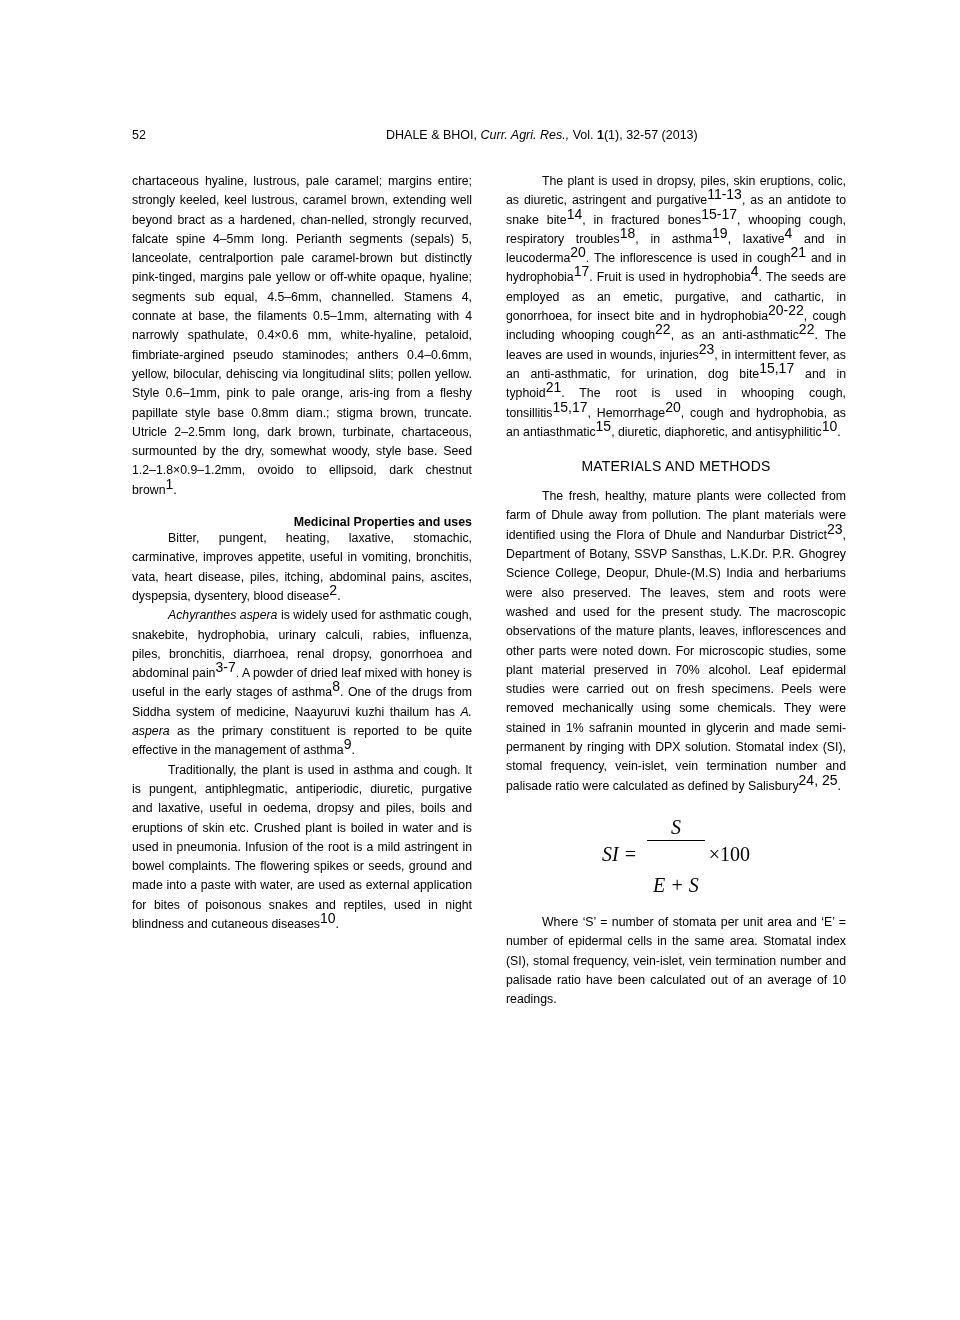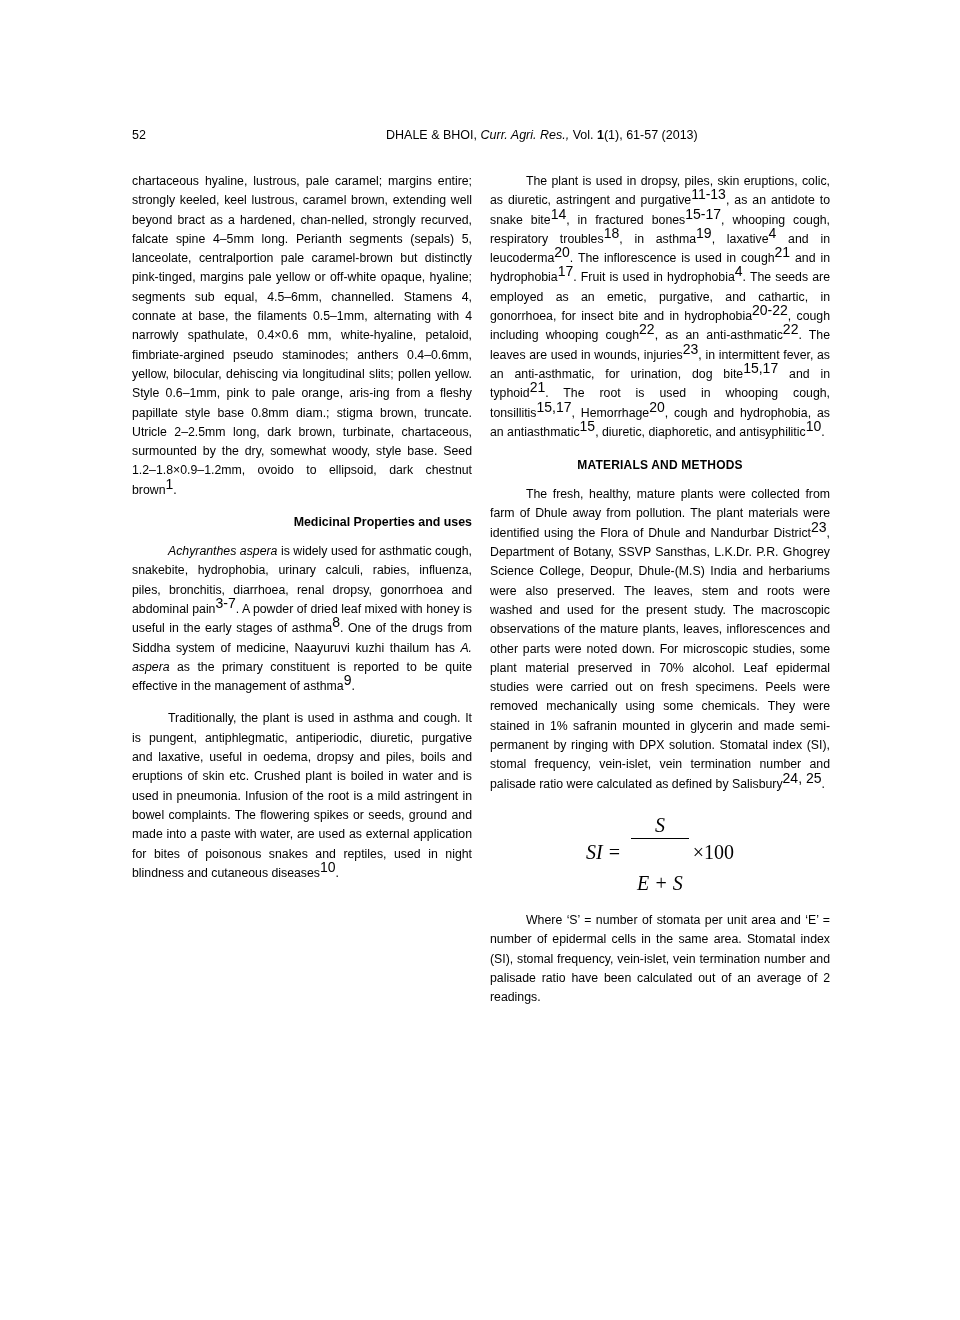--- a/index.html
+++ b/index.html
@@ -39,55 +39,54 @@
     white-space: nowrap;
   }
   .header .hdr-text .ital {
     font-style: italic;
   }
   .header .hdr-text .bold {
     font-weight: bold;
   }
   .columns {
     display: flex;
-    gap: 18px;
+    gap: 34px;
   }
   .col {
     width: 340px;
     flex: 0 0 340px;
   }
   p {
     margin: 0 0 0 0;
     font-size: 12.3px;
     line-height: 1.57;
     text-align: justify;
     text-justify: inter-word;
   }
   p.indent {
     text-indent: 36px;
   }
   p.gap {
-    margin-top: 13px;
   }
   .ital { font-style: italic; text-align: right; }
   .bold { font-weight: bold; }
   sup {
     font-size: 14px;
     vertical-align: super;
     line-height: 0;
   }
   h3.subhead {
     font-size: 12.4px;
     font-weight: bold;
     margin: 15px 0 0 0;
     text-align: right;
   }
   h3.center-head {
-    font-size: 12px;
-    font-weight: bold;
+    font-size: 14px;
+    font-weight: normal;
     margin: 16px 0 13px 0;
     text-align: center;
     letter-spacing: 0.2px;
   }
   .formula {
     margin: 20px 0 16px 0;
     text-align: center;
     font-family: "Liberation Serif", serif;
     font-style: italic;
     font-size: 20px;
@@ -123,45 +122,46 @@
 <body>
 
 <div class="page">
 
   <div class="header">
     <div class="folio">52</div>
     <div class="hdr-text">
       <span>DHALE &amp; BHOI,</span>
       <span class="ital">Curr. Agri. Res.,</span>
       <span>Vol.</span>
-      <span class="bold">1</span><span>(1), 61-57  (2013)</span>
+      <span class="bold">1</span><span>(1), 32-57  (2013)</span>
     </div>
   </div>
 
   <div class="columns">
 
     <div class="col">
       <p><span>chartaceous hyaline, lustrous, pale caramel; margins entire; strongly keeled, keel lustrous, caramel brown, extending well beyond bract as a hardened, chan-nelled, strongly recurved, falcate spine 4–5mm long. Perianth segments (sepals) 5, lanceolate, centralportion pale caramel-brown but distinctly pink-tinged, margins pale yellow or off-white opaque, hyaline; segments sub equal, 4.5–6mm, channelled. Stamens 4, connate at base, the filaments 0.5–1mm, alternating with 4 narrowly spathulate, 0.4×0.6 mm, white-hyaline, petaloid, fimbriate-argined pseudo staminodes; anthers 0.4–0.6mm, yellow, bilocular, dehiscing via longitudinal slits; pollen yellow. Style 0.6–1mm, pink to pale orange, aris-ing from a fleshy papillate style base 0.8mm diam.; stigma brown, truncate. Utricle 2–2.5mm long, dark brown, turbinate, chartaceous, surmounted by the dry, somewhat woody, style base. Seed 1.2–1.8×0.9–1.2mm, ovoido to ellipsoid, dark chestnut brown</span><sup>1</sup><span>.</span></p>
 
       <h3 class="subhead">Medicinal Properties and uses</h3>
 
+      <p class="indent"><span>Bitter, pungent, heating, laxative, stomachic, carminative, improves appetite, useful in vomiting, bronchitis, vata, heart disease, piles, itching, abdominal pains, ascites, dyspepsia, dysentery, blood disease</span><sup>2</sup><span>.</span></p>
 
       <p class="indent gap"><span class="ital">Achyranthes aspera</span><span> is widely used for asthmatic cough, snakebite, hydrophobia, urinary calculi, rabies, influenza, piles, bronchitis, diarrhoea, renal dropsy, gonorrhoea and abdominal pain</span><sup>3-7</sup><span>. A powder of dried leaf mixed with honey is useful in the early stages of asthma</span><sup>8</sup><span>. One of the drugs from Siddha system of medicine, Naayuruvi kuzhi thailum has </span><span class="ital">A. aspera</span><span> as the primary constituent is reported to be quite effective in the management of asthma</span><sup>9</sup><span>.</span></p>
 
       <p class="indent gap"><span>Traditionally, the plant is used in asthma and cough. It is pungent, antiphlegmatic, antiperiodic, diuretic, purgative and laxative, useful in oedema, dropsy and piles, boils and eruptions of skin etc. Crushed plant is boiled in water and is used in pneumonia. Infusion of the root is a mild astringent in bowel complaints. The flowering spikes or seeds, ground and made into a paste with water, are used as external application for bites of poisonous snakes and reptiles, used in night blindness and cutaneous diseases</span><sup>10</sup><span>.</span></p>
     </div>
 
     <div class="col">
       <p class="indent"><span>The plant is used in dropsy, piles, skin eruptions, colic, as diuretic, astringent and purgative</span><sup>11-13</sup><span>, as an antidote to snake bite</span><sup>14</sup><span>, in fractured bones</span><sup>15-17</sup><span>, whooping cough, respiratory troubles</span><sup>18</sup><span>, in asthma</span><sup>19</sup><span>, laxative</span><sup>4</sup><span> and in leucoderma</span><sup>20</sup><span>. The inflorescence is used in cough</span><sup>21</sup><span> and in hydrophobia</span><sup>17</sup><span>. Fruit is used in hydrophobia</span><sup>4</sup><span>. The seeds are employed as an emetic, purgative, and cathartic, in gonorrhoea, for insect bite and in hydrophobia</span><sup>20-22</sup><span>, cough including whooping cough</span><sup>22</sup><span>, as an anti-asthmatic</span><sup>22</sup><span>. The leaves are used in wounds, injuries</span><sup>23</sup><span>, in intermittent fever, as an anti-asthmatic, for urination, dog bite</span><sup>15,17</sup><span> and in typhoid</span><sup>21</sup><span>. The root is used in whooping cough, tonsillitis</span><sup>15,17</sup><span>, Hemorrhage</span><sup>20</sup><span>, cough and hydrophobia, as an antiasthmatic</span><sup>15</sup><span>, diuretic, diaphoretic, and antisyphilitic</span><sup>10</sup><span>.</span></p>
 
       <h3 class="center-head">MATERIALS AND METHODS</h3>
 
       <p class="indent"><span>The fresh, healthy, mature plants were collected from farm of Dhule away from pollution. The plant materials were identified using the Flora of Dhule and Nandurbar District</span><sup>23</sup><span>, Department of Botany, SSVP Sansthas, L.K.Dr. P.R. Ghogrey Science College, Deopur, Dhule-(M.S) India and herbariums were also  preserved. The leaves, stem and roots were washed and used for the present study. The macroscopic observations of the mature plants, leaves, inflorescences and other parts were noted down. For microscopic studies, some plant material preserved in 70% alcohol. Leaf epidermal studies were carried out on fresh specimens. Peels were removed mechanically using some chemicals. They were stained in 1% safranin mounted in glycerin and made semi-permanent by ringing with DPX solution. Stomatal index (SI), stomal frequency, vein-islet, vein termination number and palisade ratio were calculated as defined by Salisbury</span><sup>24, 25</sup><span>.</span></p>
 
       <div class="formula">
         <span class="lhs">SI =</span><span class="frac"><span class="num">S</span><span class="den">E + S</span></span><span class="times">×</span><span class="num100">100</span>
       </div>
 
-      <p class="indent">Where ‘S’ = number of stomata per unit area and ‘E’ = number of epidermal cells in the same area. Stomatal index (SI), stomal frequency, vein-islet, vein termination number and palisade ratio have been calculated out of an average of 2 readings.</p>
+      <p class="indent">Where ‘S’ = number of stomata per unit area and ‘E’ = number of epidermal cells in the same area. Stomatal index (SI), stomal frequency, vein-islet, vein termination number and palisade ratio have been calculated out of an average of 10 readings.</p>
     </div>
 
   </div>
 </div>
 
 </body></html>

